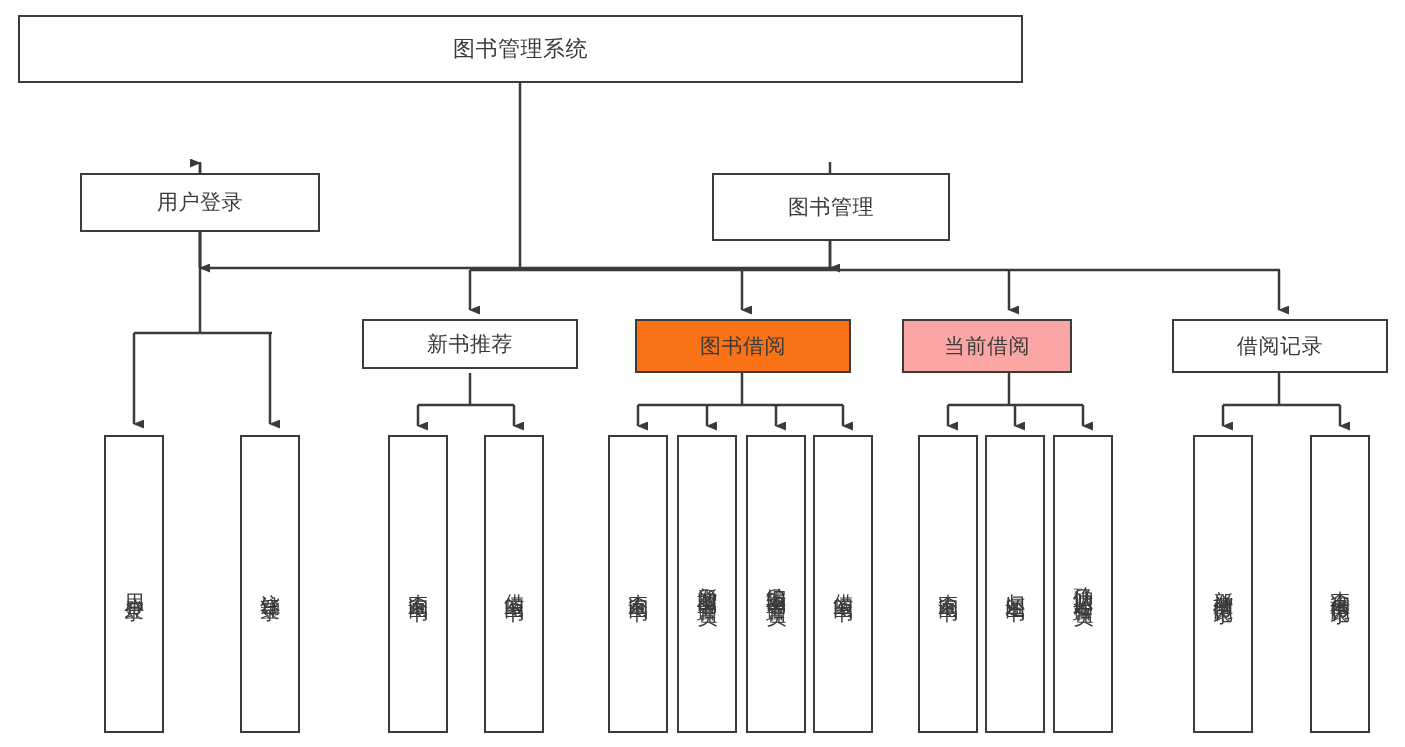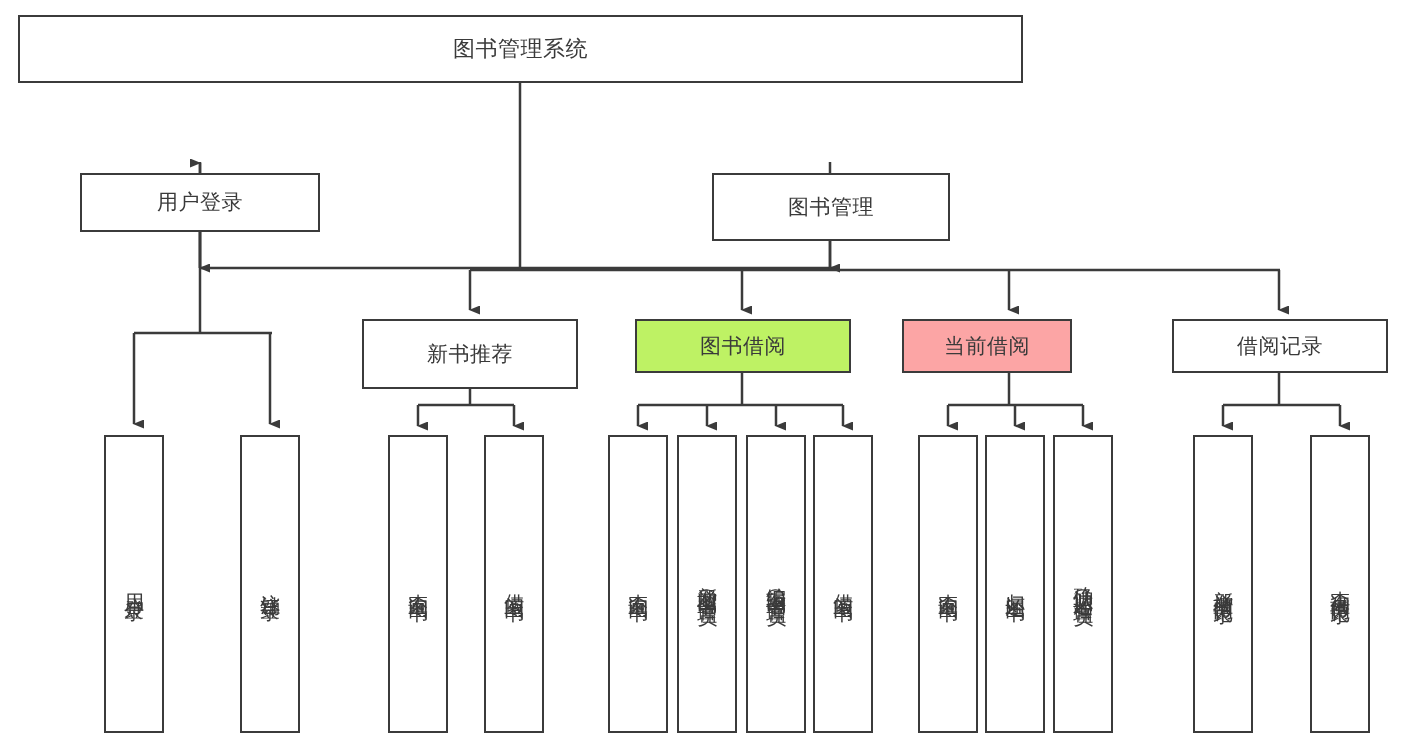--- a/index.html
+++ b/index.html
@@ -143,24 +143,24 @@
     <span class="node-label" style="color: rgb(58, 58, 58);">图书管理</span>
   </div>
 
   <div class="node-box vertical" style="left: 104px; top: 435px; width: 60px; height: 298px; border-color: rgb(59, 59, 59); background: rgb(255, 255, 255);">
     <span class="node-label" style="color: rgb(58, 58, 58);">用户登录</span>
   </div>
   <div class="node-box vertical" style="left: 240px; top: 435px; width: 60px; height: 298px; border-color: rgb(59, 59, 59); background: rgb(255, 255, 255);">
     <span class="node-label" style="color: rgb(58, 58, 58);">注销登录</span>
   </div>
 
-  <div class="node-box" style="left: 362px; top: 319px; width: 216px; height: 70px; border-color: rgb(59, 59, 59); background: rgb(255, 255, 255);">
+  <div class="node-box" style="left: 362px; top: 319px; width: 216px; height: 50px; border-color: rgb(59, 59, 59); background: rgb(255, 255, 255);">
     <span class="node-label" style="color: rgb(58, 58, 58);">新书推荐</span>
   </div>
-  <div class="node-box" style="left: 635px; top: 319px; width: 216px; height: 54px; border-color: rgb(59, 59, 59); background: #bef264;">
+  <div class="node-box" style="left: 635px; top: 319px; width: 216px; height: 54px; border-color: rgb(59, 59, 59); background: #f97316;">
     <span class="node-label" style="color: rgb(58, 58, 58);">图书借阅</span>
   </div>
   <div class="node-box" style="left: 902px; top: 319px; width: 170px; height: 54px; border-color: rgb(59, 59, 59); background: #fca5a5;">
     <span class="node-label" style="color: rgb(58, 58, 58);">当前借阅</span>
   </div>
   <div class="node-box" style="left: 1172px; top: 319px; width: 216px; height: 54px; border-color: rgb(59, 59, 59); background: rgb(255, 255, 255);">
     <span class="node-label" style="color: rgb(58, 58, 58);">借阅记录</span>
   </div>
 
   <div class="node-box vertical" style="left: 388px; top: 435px; width: 60px; height: 298px; border-color: rgb(59, 59, 59); background: rgb(255, 255, 255);">

